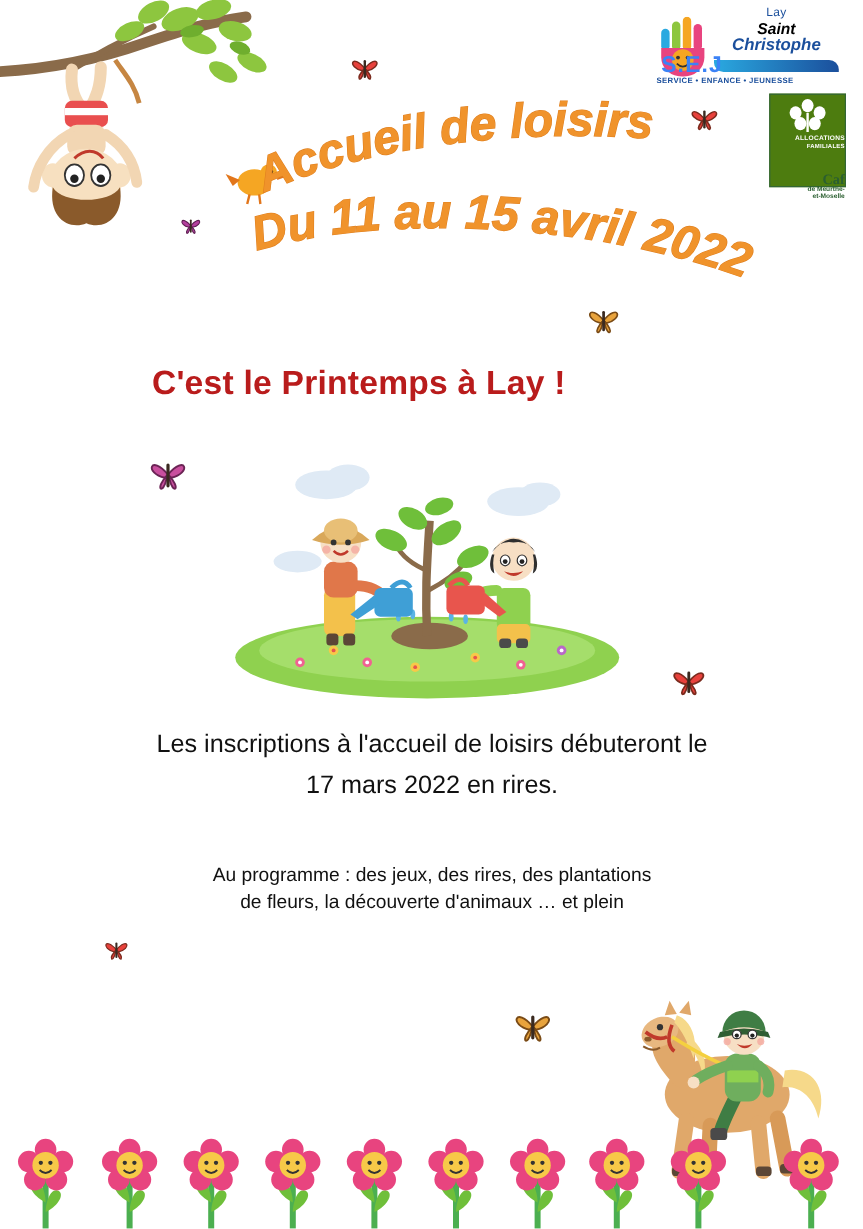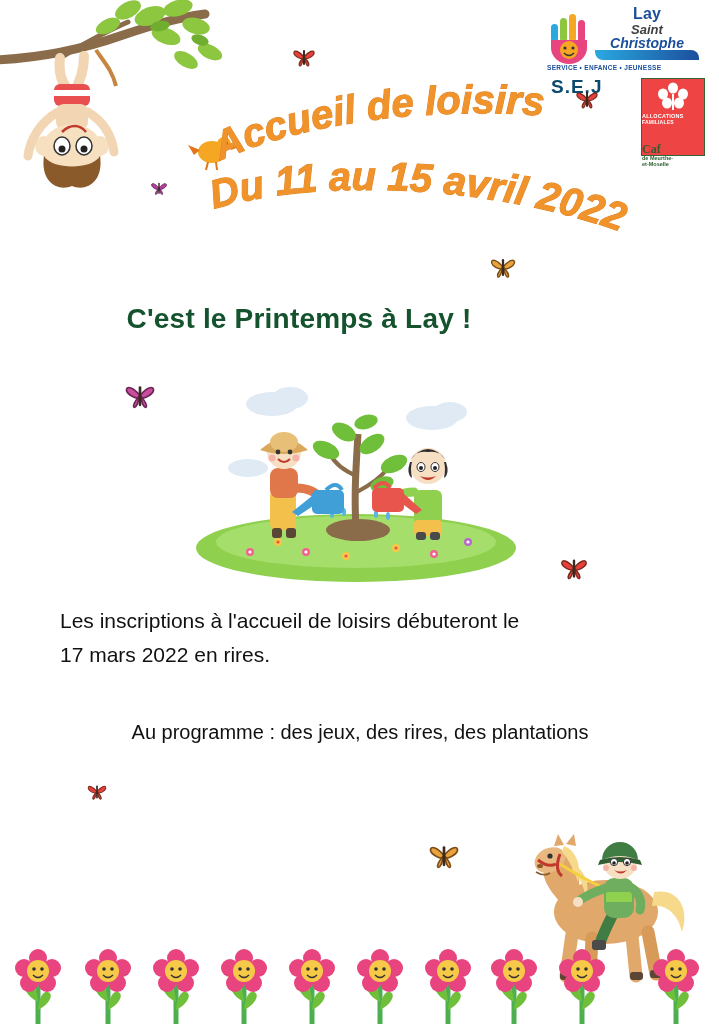--- a/index.html
+++ b/index.html
@@ -34,30 +34,30 @@
   .logo-sej .town-name {
     position: absolute;
     left: 52px;
     top: 2px;
     width: 100px;
     text-align: center;
     line-height: 1.05;
   }
   .logo-sej .town-name .l1 {
     display: block;
-    font-size: 16px;
-    font-weight: bold;
+    font-size: 10px;
+    font-weight: normal;
     color: #1b4f9c;
     letter-spacing: .2px;
   }
   .logo-sej .town-name .l2 {
     display: block;
     font-size: 13px;
     font-weight: bold;
-    color: #404040;
+    color: #000000;
     font-style: italic;
   }
   .logo-sej .town-name .l3 {
     display: block;
     font-size: 14px;
     font-weight: bold;
     color: #1b4f9c;
     font-style: italic;
     text-align: center;
   }
@@ -69,43 +69,42 @@
     height: 10px;
     background: linear-gradient(90deg,#2aa9e0,#1b4f9c);
     border-radius: 0 8px 0 8px;
   }
   .logo-sej .sej {
     position: absolute;
     left: 6px;
     top: 40px;
     font-size: 19px;
     font-weight: bold;
-    color: #0c4a6e;
+    color: #3b82f6;
     letter-spacing: 1px;
-    margin-top: 32px;
   }
   .logo-sej .sej-sub {
     position: absolute;
     left: 2px;
     top: 60px;
     font-size: 6.5px;
     font-weight: bold;
     color: #1b4f9c;
     letter-spacing: .3px;
   }
 
   .logo-caf {
     position: absolute;
     top: 78px;
     left: 641px;
     width: 62px;
     height: 76px;
-    background: #ef4444;
+    background: #4d7c0f;
     color: #ffffff;
-    text-align: left;
+    text-align: right;
     border: 1px solid #336635;
   }
   .logo-caf .leaf {
     display: block;
     margin: 3px auto 0;
     width: 36px;
     height: 30px;
   }
   .logo-caf .caf-t1 {
     display: block;
@@ -162,52 +161,53 @@
 
   
   .headline {
     position: absolute;
     left: 0;
     top: 303px;
     width: 598px;
     text-align: center;
     font-size: 28px;
     font-weight: bold;
-    color: #14532d;
+    color: #b91c1c;
     letter-spacing: .2px;
   }
 
   
   .kids-illo {
     position: absolute;
     left: 186px;
     top: 372px;
     width: 340px;
     height: 212px;
   }
 
   
   .para-1 {
     position: absolute;
     left: 60px;
     top: 604px;
     width: 600px;
+    text-align: center;
     font-size: 21px;
     line-height: 1.6;
     color: #111111;
   }
   .para-1 .under {
   }
   .para-2 {
     position: absolute;
     left: 60px;
     top: 718px;
     width: 600px;
     text-align: center;
-    font-size: 20px;
+    font-size: 16px;
     line-height: 1.45;
     color: #111111;
   }
 
   
   .butterfly { position: absolute; }
 
   
   .branch-illo {
     position: absolute;
@@ -551,21 +551,21 @@
   </svg>
 </div>
 
 <div class="para-1">
   <span>Les inscriptions à l'accueil de loisirs débuteront le</span><br>
   <span class="under">17 mars 2022</span><span> en rires.</span>
 </div>
 
 <div class="para-2">
   <span>Au programme : des jeux, des rires, des plantations</span><br>
-  <br>
+  <span>de fleurs, la découverte d'animaux … et plein</span><br>
 </div>
 
 <div class="pony-illo">
   <svg viewBox="0 0 196 160" width="196" height="160">
 
     <ellipse cx="86" cy="82" rx="52" ry="32" fill="#e0a86a"></ellipse>
 
     <path d="M40 72 C 26 56, 18 42, 28 30 C 38 18, 54 24, 58 42 C 62 58, 56 70, 48 78 Z" fill="#e0a86a"></path>
     <ellipse cx="30" cy="30" rx="16" ry="12" transform="rotate(-25 30 30)" fill="#e8b880"></ellipse>
 

